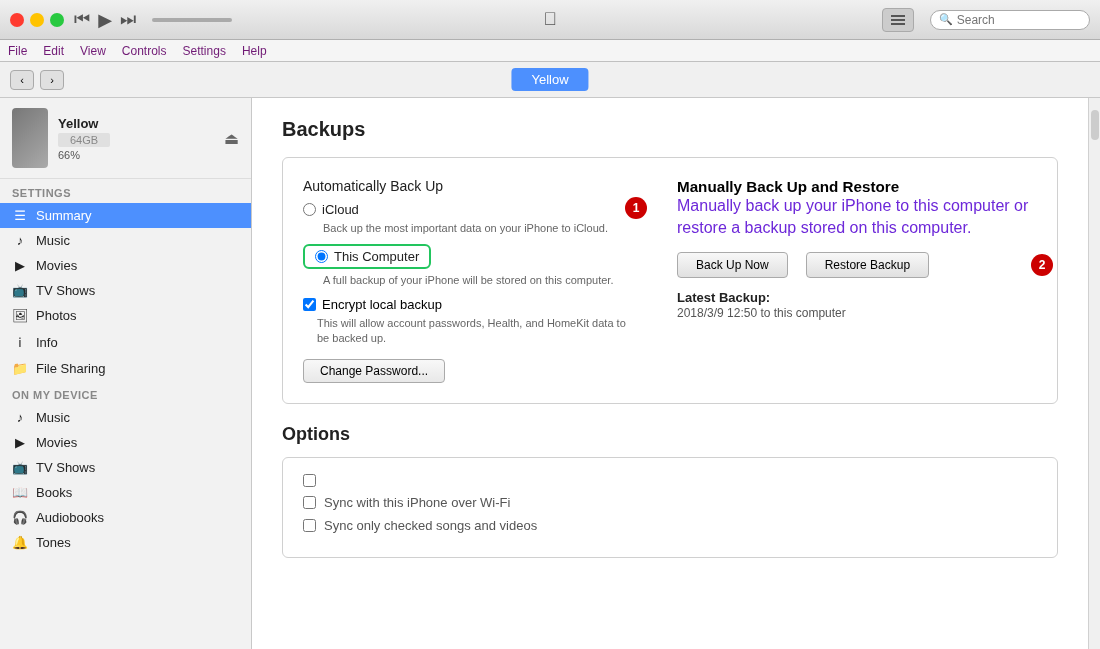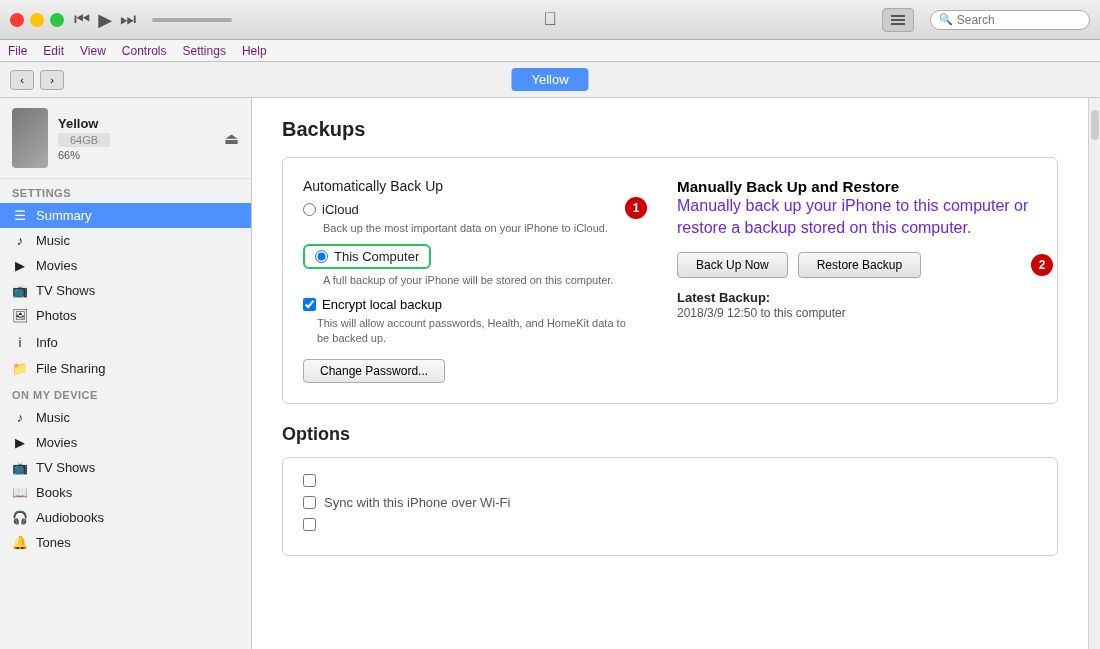--- a/index.html
+++ b/index.html
@@ -119,21 +119,21 @@
       padding: 4px 16px;
       background: linear-gradient(to bottom, #f8f8f8, #e8e8e8);
       border: 1px solid #aaa;
       border-radius: 4px;
       font-size: 12px;
       cursor: pointer;
     }
 
     .manual-col { flex: 0 0 360px; }
     .manual-col p { font-size: 16px; color: #6d28d9; margin-bottom: 12px; line-height: 1.4; }
-    .btn-row { display: flex; gap: 10px; margin-bottom: 12px; }
+    .btn-row { display: flex; gap: 18px; margin-bottom: 12px; }
     .action-btn {
       padding: 5px 18px;
       border: 1px solid #aaa;
       border-radius: 4px;
       background: linear-gradient(to bottom, #f8f8f8, #e0e0e0);
       font-size: 12px;
       cursor: pointer;
       font-weight: 500;
     }
     .latest-backup { font-size: 13px; color: #222; }
@@ -336,20 +336,21 @@
     <div class="options-box">
       <div class="option-row">
         <input type="checkbox" id="opt1" style="">
       </div>
       <div class="option-row">
         <input type="checkbox" id="opt2" style="">
         <label for="opt2" class="option-label">Sync with this iPhone over Wi-Fi</label>
       </div>
       <div class="option-row">
         <input type="checkbox" id="opt3" style="">
+        <label for="opt3" class="option-label">Sync only checked songs and videos</label>
       </div>
     </div>
   </div>
 
   <div style="width:12px; background:#f0f0f0; border-left:1px solid #d0d0d0; display:flex; flex-direction:column; align-items:center; padding:2px 0;">
     <div style="width:8px; height:30px; background:#ccc; border-radius:4px; margin-top:10px;"></div>
   </div>
 </div>
 
 </body></html>

